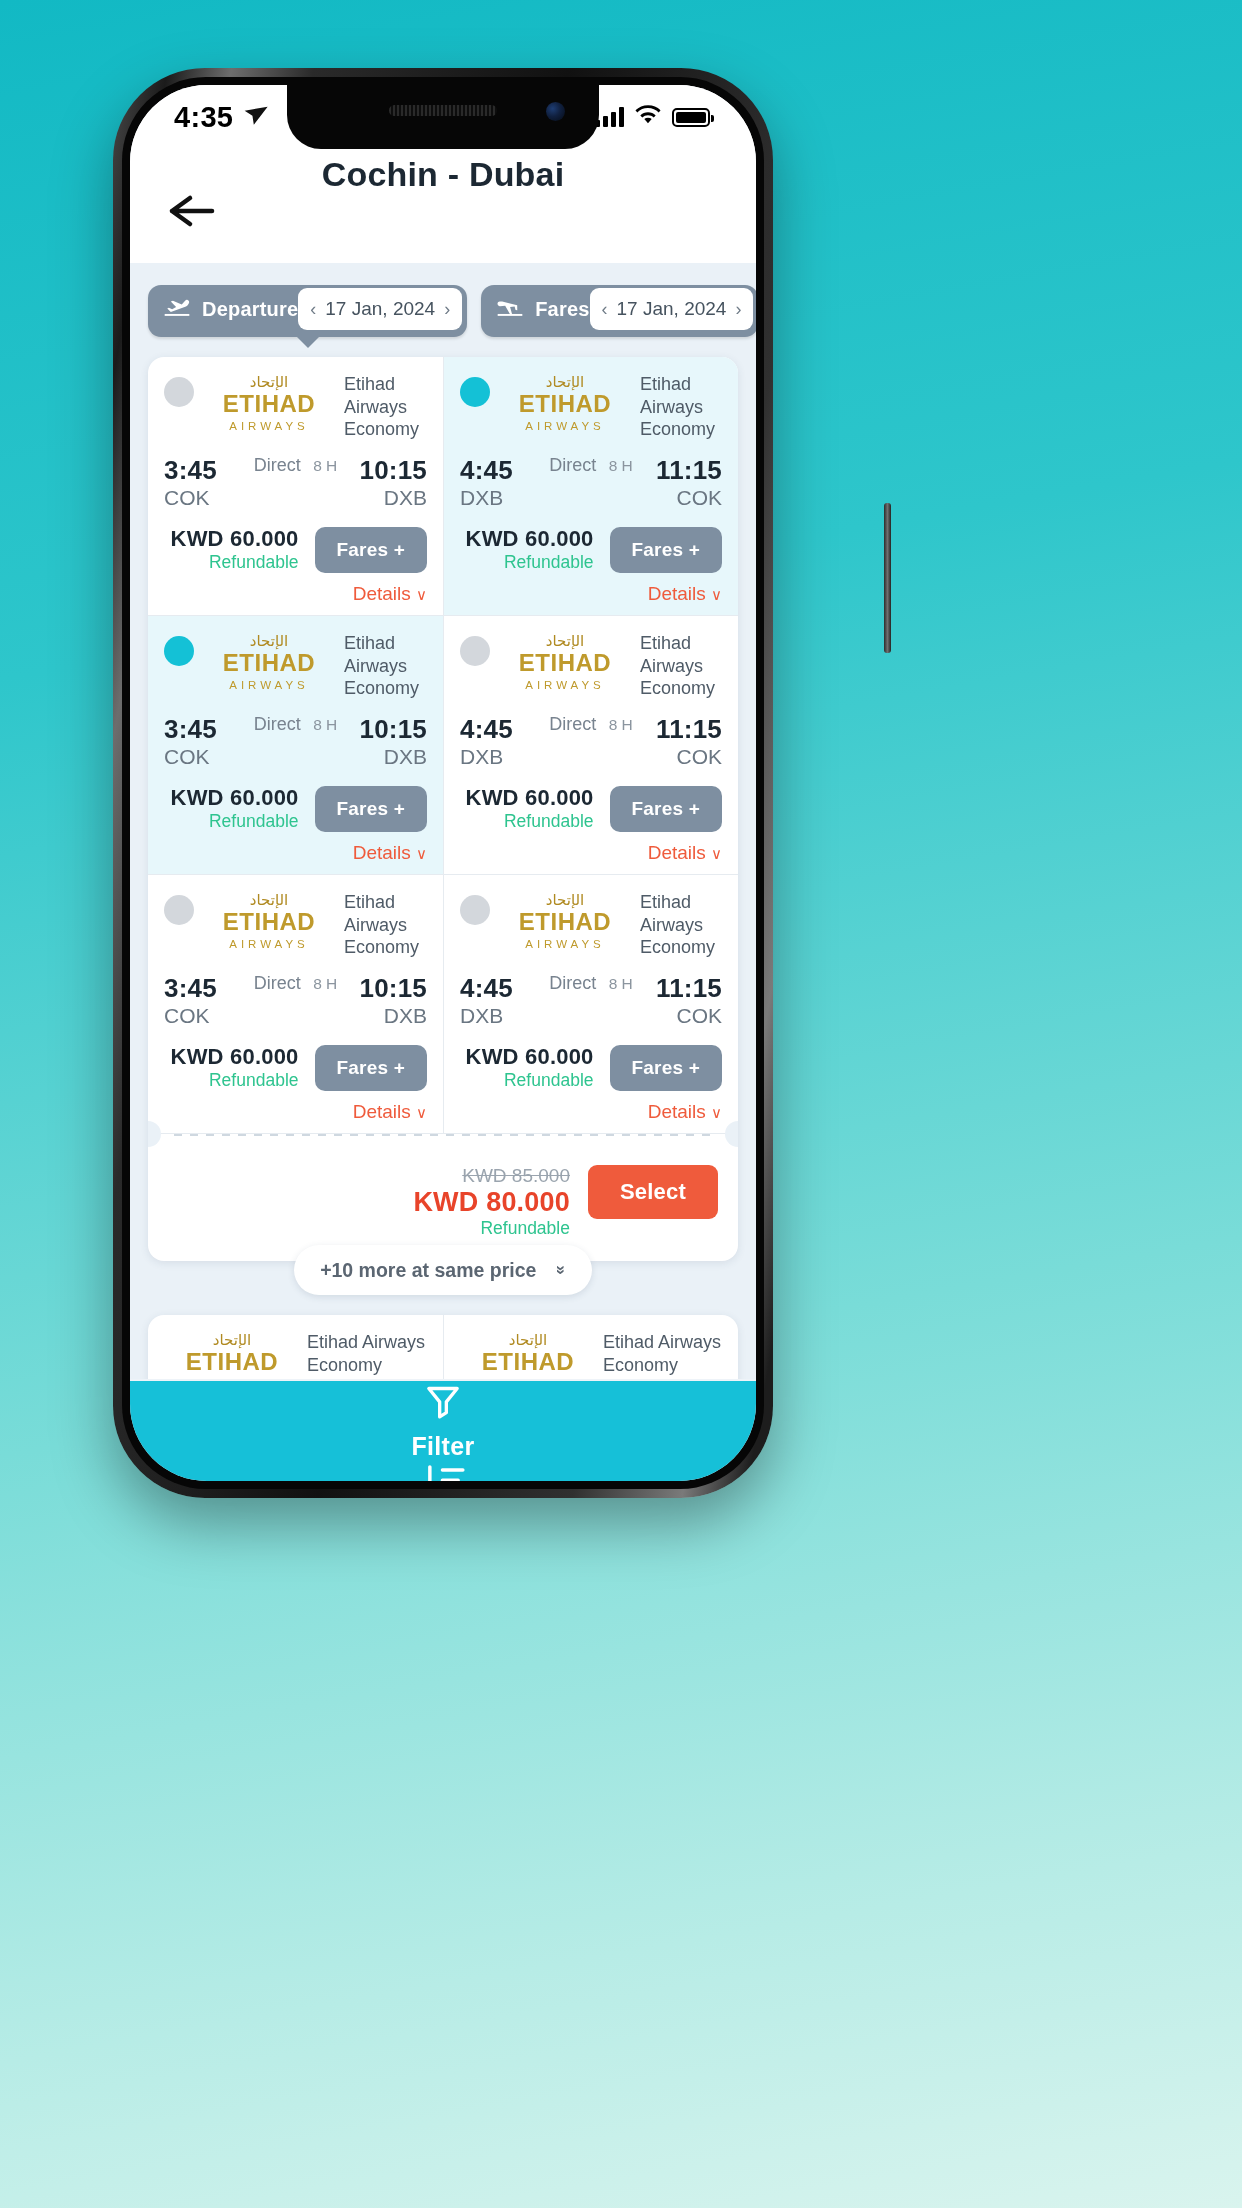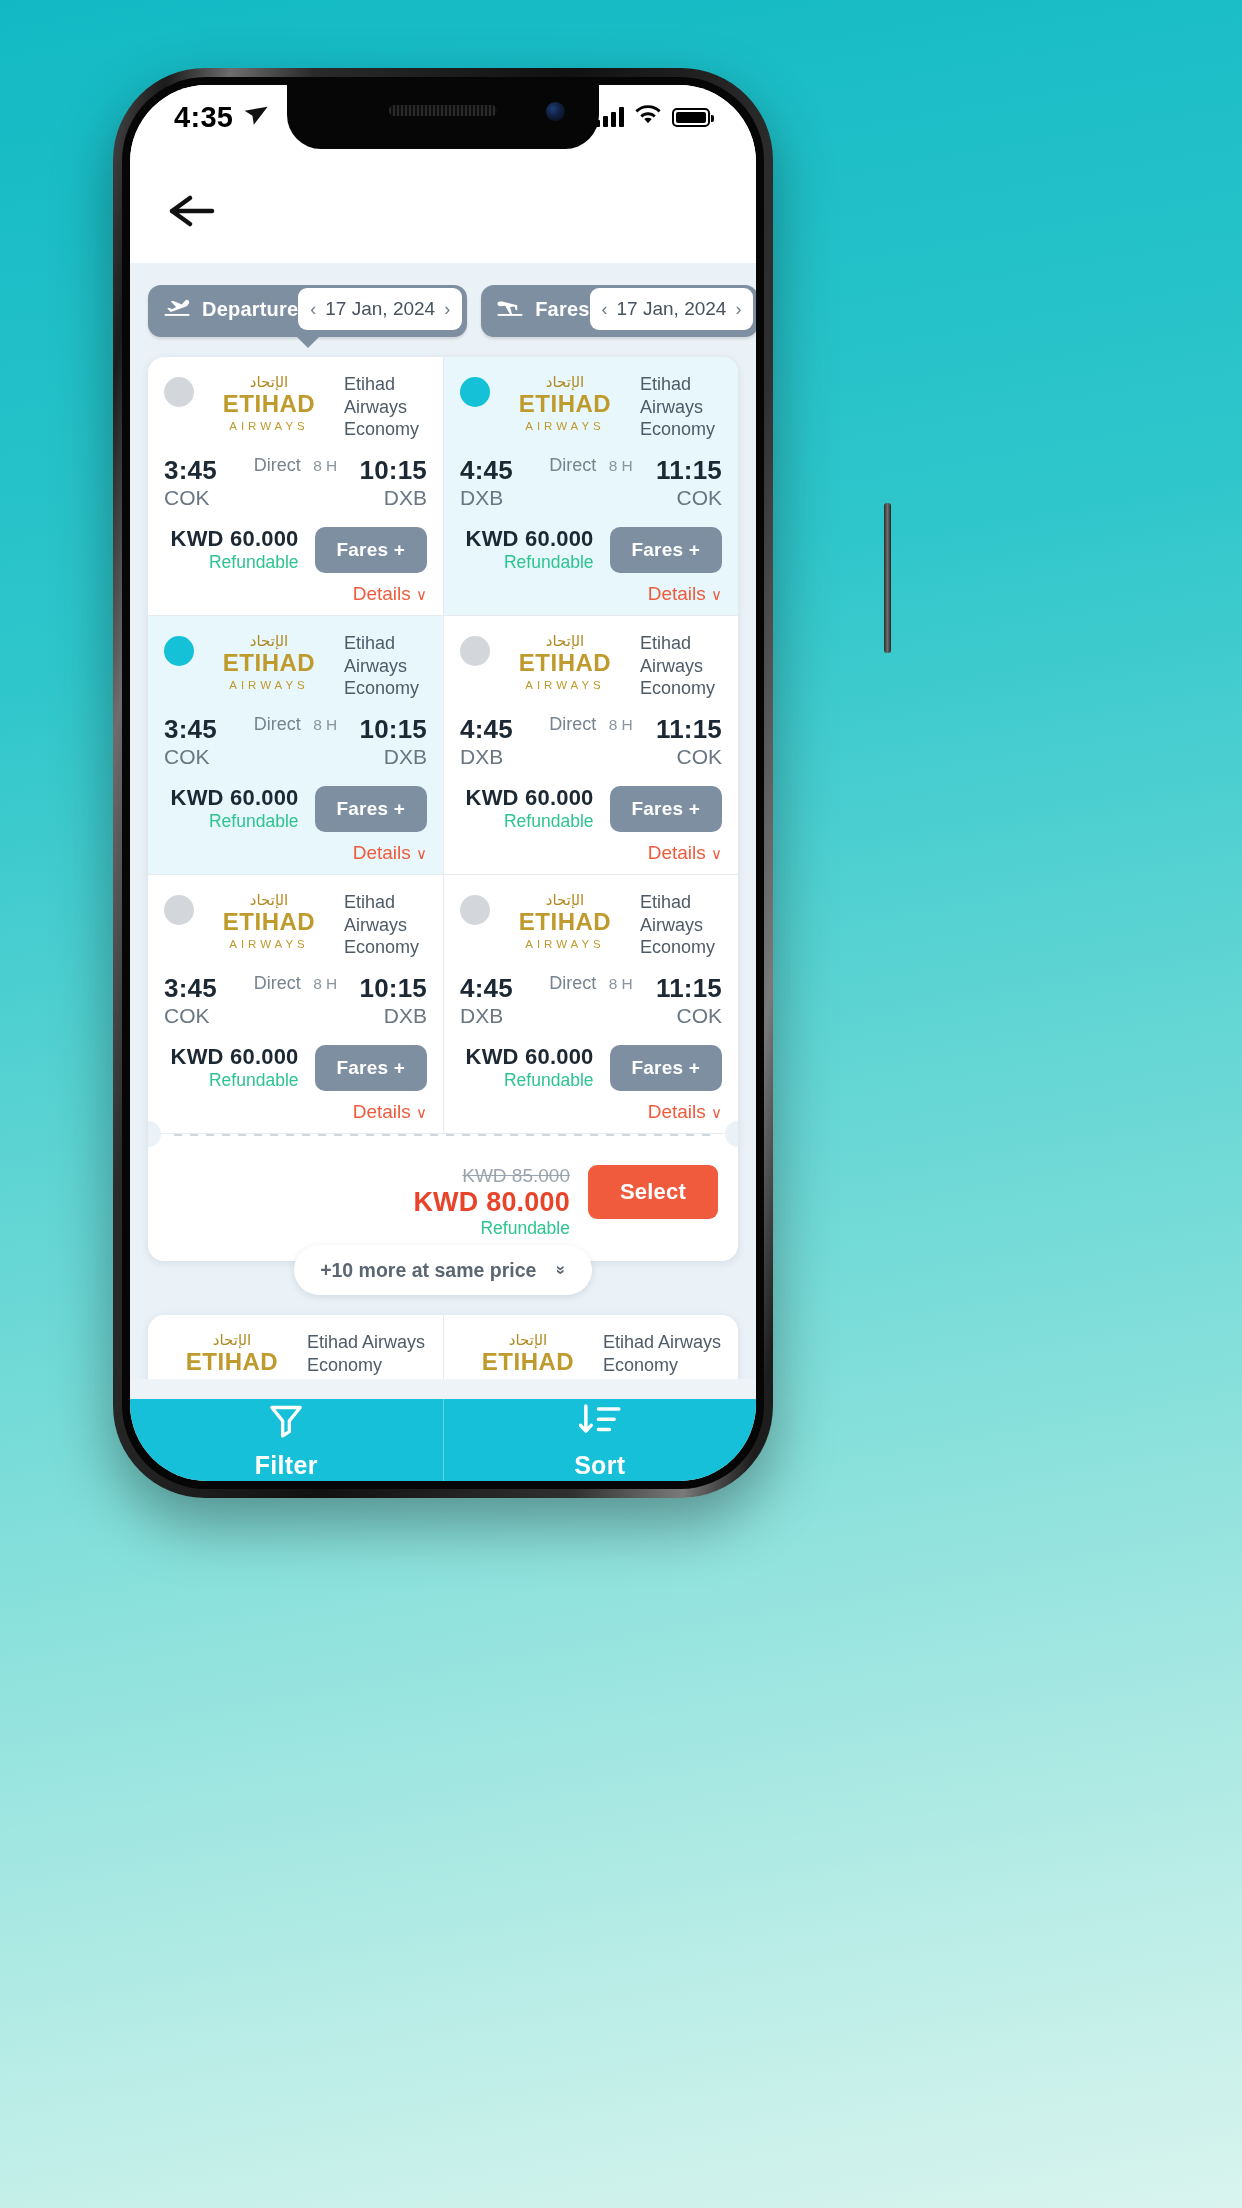--- a/index.html
+++ b/index.html
@@ -133,22 +133,22 @@
   .tot-val { font-size:27px; font-weight:700; color:#e8442a; letter-spacing:.2px; margin-top:3px; }
   .tot-ref { font-size:17.5px; color:#2ec48f; margin-top:2px; }
   .select-btn { background:#ef5b3c; color:#fff; border:none; border-radius:9px; height:54px; padding:0 32px;
     font-size:22px; font-weight:700; font-family:inherit; cursor:pointer; letter-spacing:.2px; }
 
   .more-wrap { display:flex; justify-content:center; margin-top:-16px; position:relative; z-index:3; }
   .more-chip { background:#fff; border-radius:28px; height:50px; display:flex; align-items:center; gap:20px;
     padding:0 26px; font-size:19.5px; color:#5b6672; box-shadow:0 2px 7px rgba(40,60,90,.13); cursor:pointer;font-weight:bold; }
 
   
-  .bottombar { position:absolute; left:0; right:0; bottom:0; height:82px; background:#16c0d8;
-    display:flex; z-index:18; }
+  .bottombar { position:absolute; left:0; right:0; bottom:0; height:100px; background:#16c0d8;
+    display:flex; z-index:18;flex-direction:column; }
   .bb-item { flex:1; display:flex; flex-direction:column; align-items:center; justify-content:center; gap:7px; cursor:pointer; }
   .bb-item + .bb-item { border-left:1px solid rgba(255,255,255,.32); }
   .bb-lbl { color:#fff; font-size:25px; font-weight:700; letter-spacing:.3px; }
 </style>
 </head>
 <body>
 
 <div class="phone-outer">
   <div class="side-btn sb-mute"></div>
   <div class="side-btn sb-up"></div>
@@ -186,20 +186,21 @@
             </span>
         </div>
       </div>
 
       <div class="app-header">
         <div class="back-btn">
           <svg width="54" height="44" viewBox="0 0 54 44">
               <path d="M26 9 8 22l18 13M8 22h40" stroke="#111" stroke-width="4.6" fill="none" stroke-linecap="round" stroke-linejoin="round"></path>
             </svg>
         </div>
+        <div class="page-title">Cochin - Dubai</div>
       </div>
 
       <div class="content">
 
         <div class="date-row">
           <div class="date-tab">
             <span class="plane">
               <svg width="30" height="22" viewBox="0 0 28 20">
                   <path d="M2.5 16.5h23v1.8h-23z" fill="#fff"></path>
                   <path d="M25.2 6.2c.5-1.2-.1-2.4-1.3-2.8-.9-.3-1.7 0-2.3.7l-3.2 3.6-8.2-3.6-2 .8 5 5.1-3.7 2.1-3.1-1.4-1.5.6 3.3 3.4 13.6-5c1.4-.5 2.7-1.6 3.4-3.5z" fill="#fff"></path>

